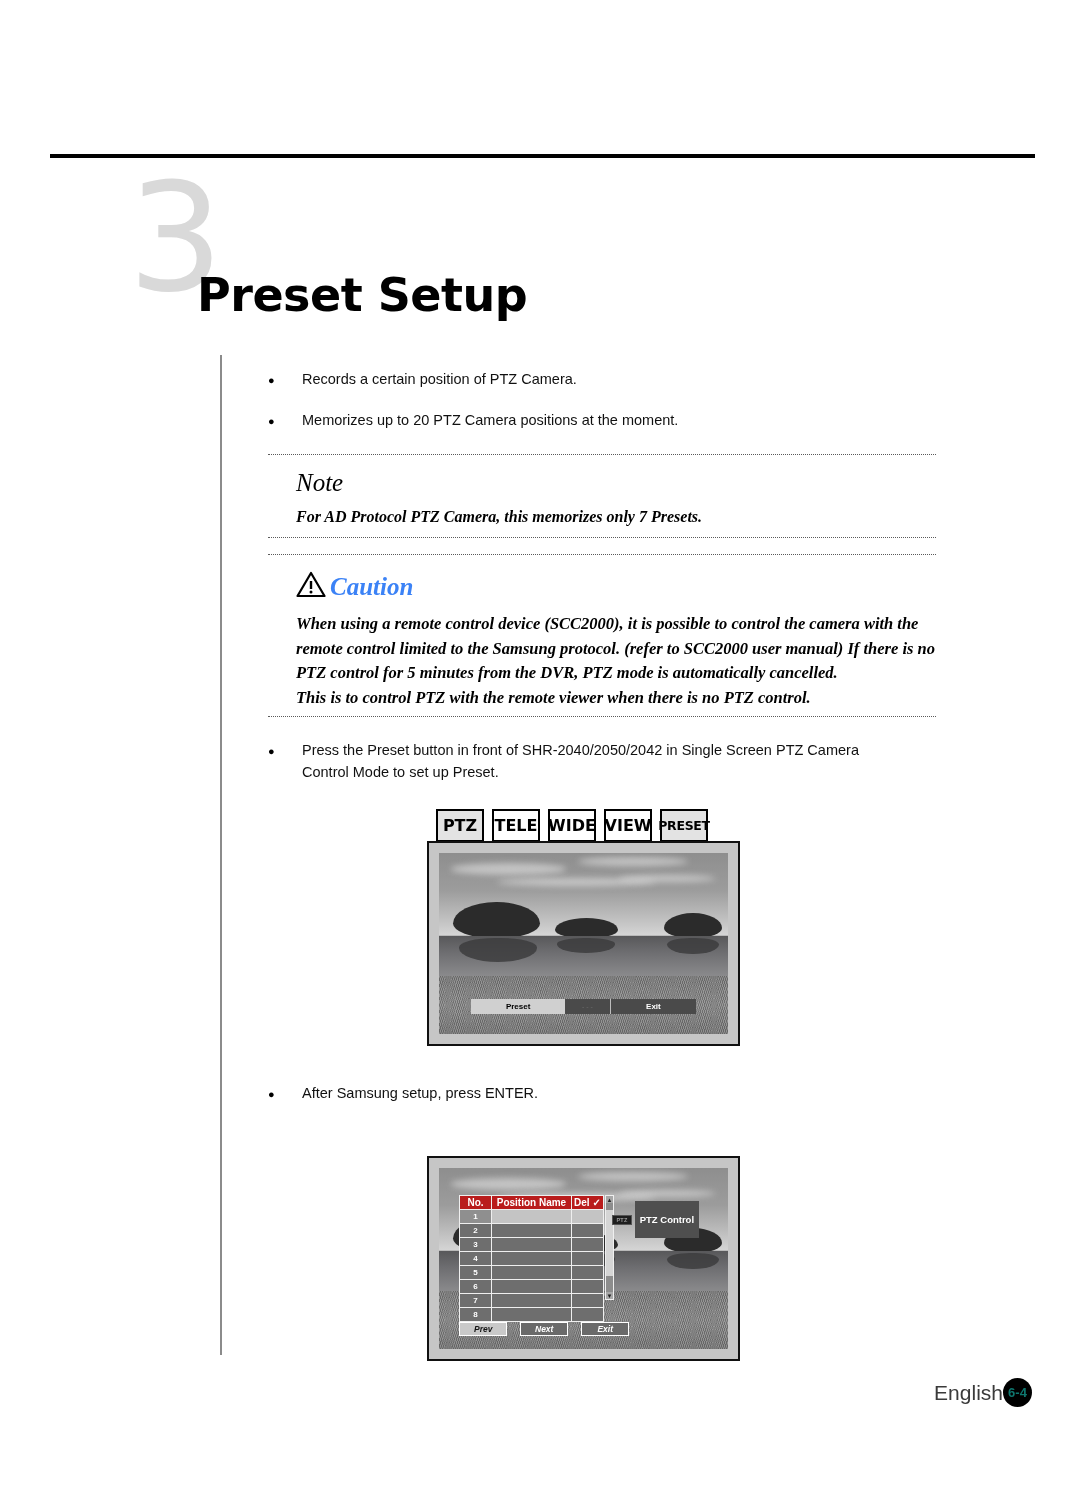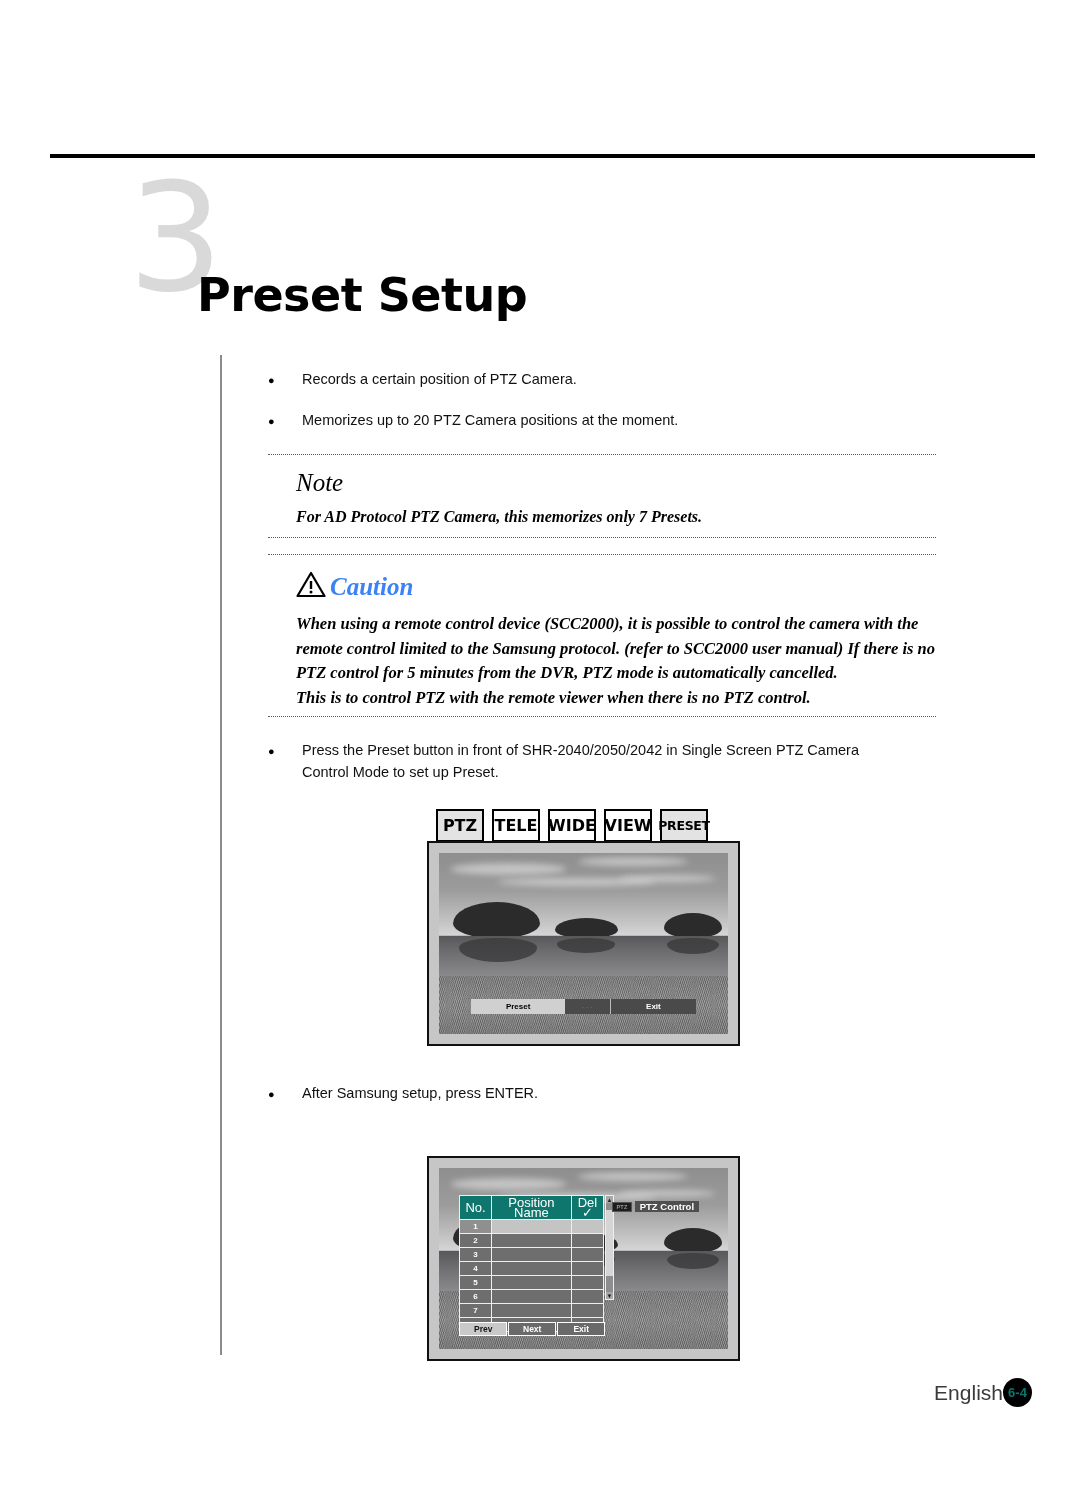--- a/index.html
+++ b/index.html
@@ -256,24 +256,24 @@
   
   .ptz-table {
     position: absolute;
     left: 7%;
     top: 15%;
     width: 50%;
     border-collapse: collapse;
     font-family: "Liberation Sans", sans-serif;
   }
   .ptz-table th {
-    background: #0f766e;
+    background: #b91c1c;
     color: #fff;
-    font-size: 13px;
-    font-weight: normal;
+    font-size: 10px;
+    font-weight: bold;
     padding: 1.5px 0;
     border: 0.5px solid #efefef;
     line-height: 10px;
   }
   .ptz-table td {
     background: #6e6e6e;
     color: #fff;
     font-size: 8px;
     font-weight: bold;
     text-align: center;
@@ -328,29 +328,30 @@
     font-weight: bold;
     padding: 1px 3px;
     letter-spacing: 0.3px;
     border: 0.5px solid #555;
   }
   .ptz-label {
     background: #4f4f4f;
     color: #fff;
     font-size: 9.5px;
     font-weight: bold;
-    padding: 0 5px;
+    padding: 13px 5px;
   }
 
   .ptz-btns {
     position: absolute;
     left: 7%;
     bottom: 7%;
     display: flex;
-    gap: 1px;
+    gap: 13px;
+    font-style: italic;
   }
   .ptz-btn {
     width: 48px;
     height: 14px;
     border: 1.5px solid #fff;
     background: #6a6a6a;
     color: #fff;
     font-size: 8.5px;
     font-weight: bold;
     display: flex; align-items: center; justify-content: center;

